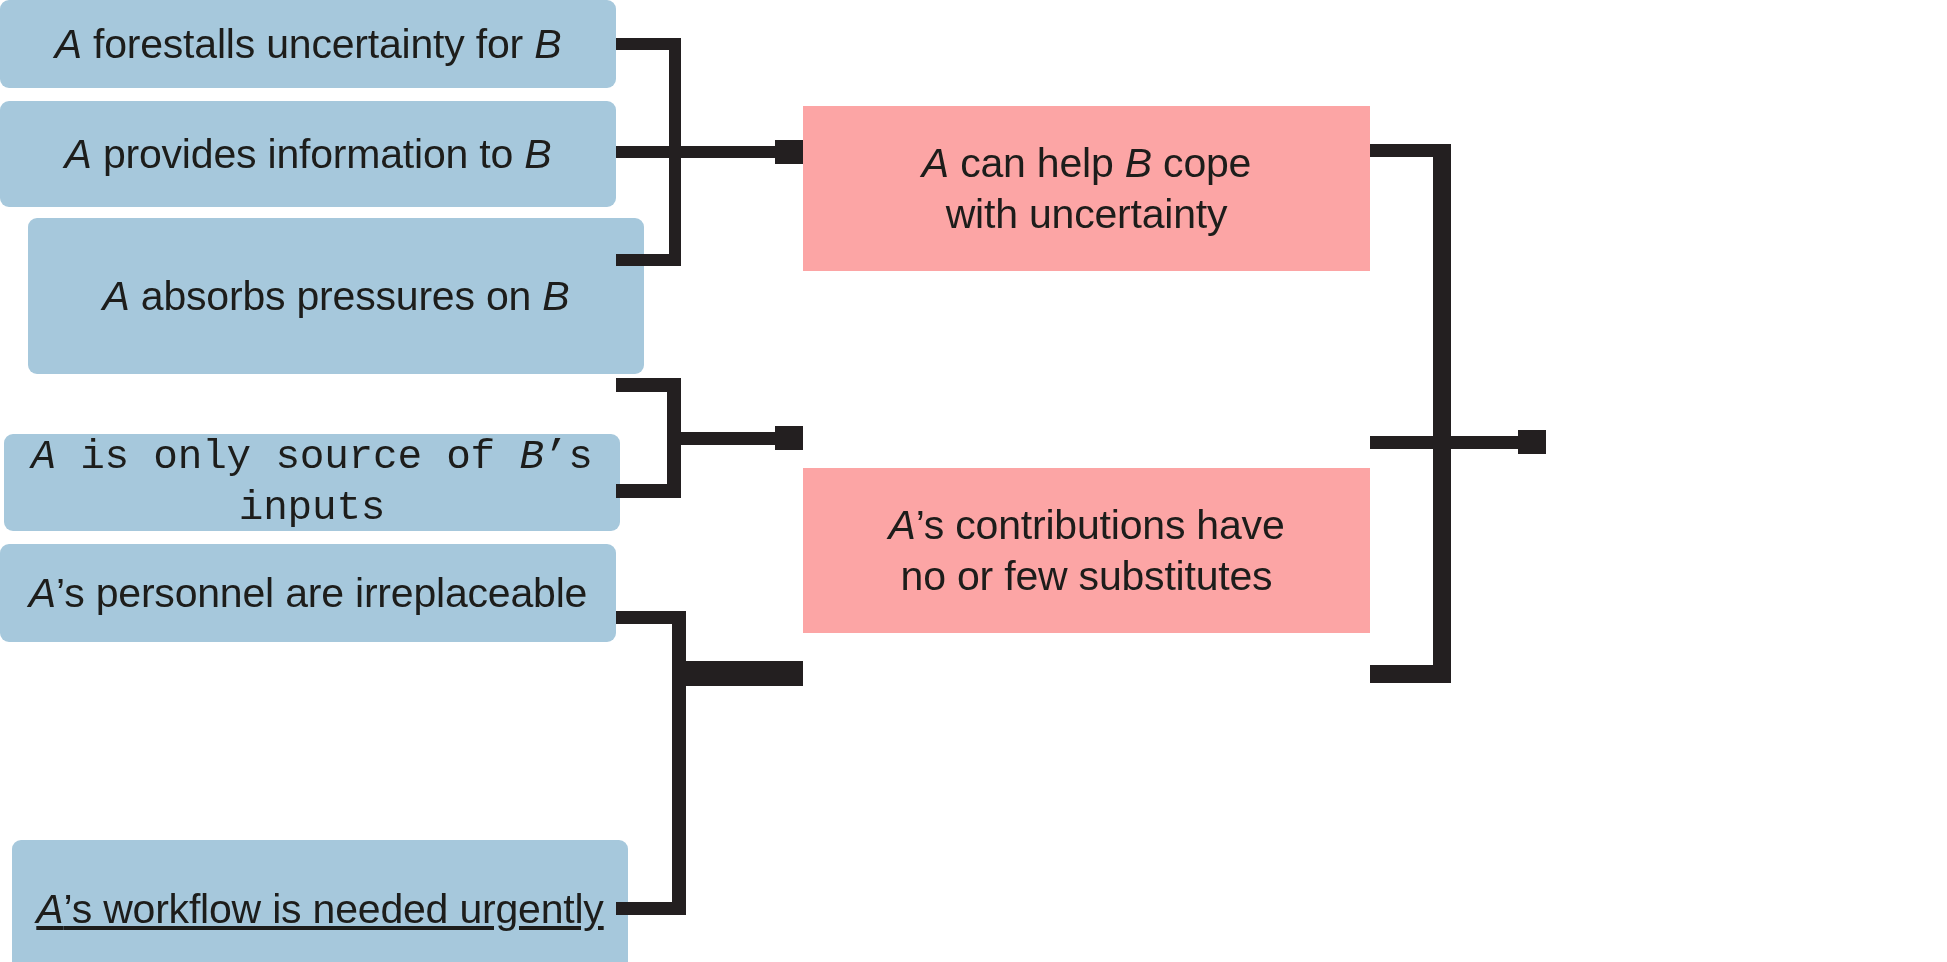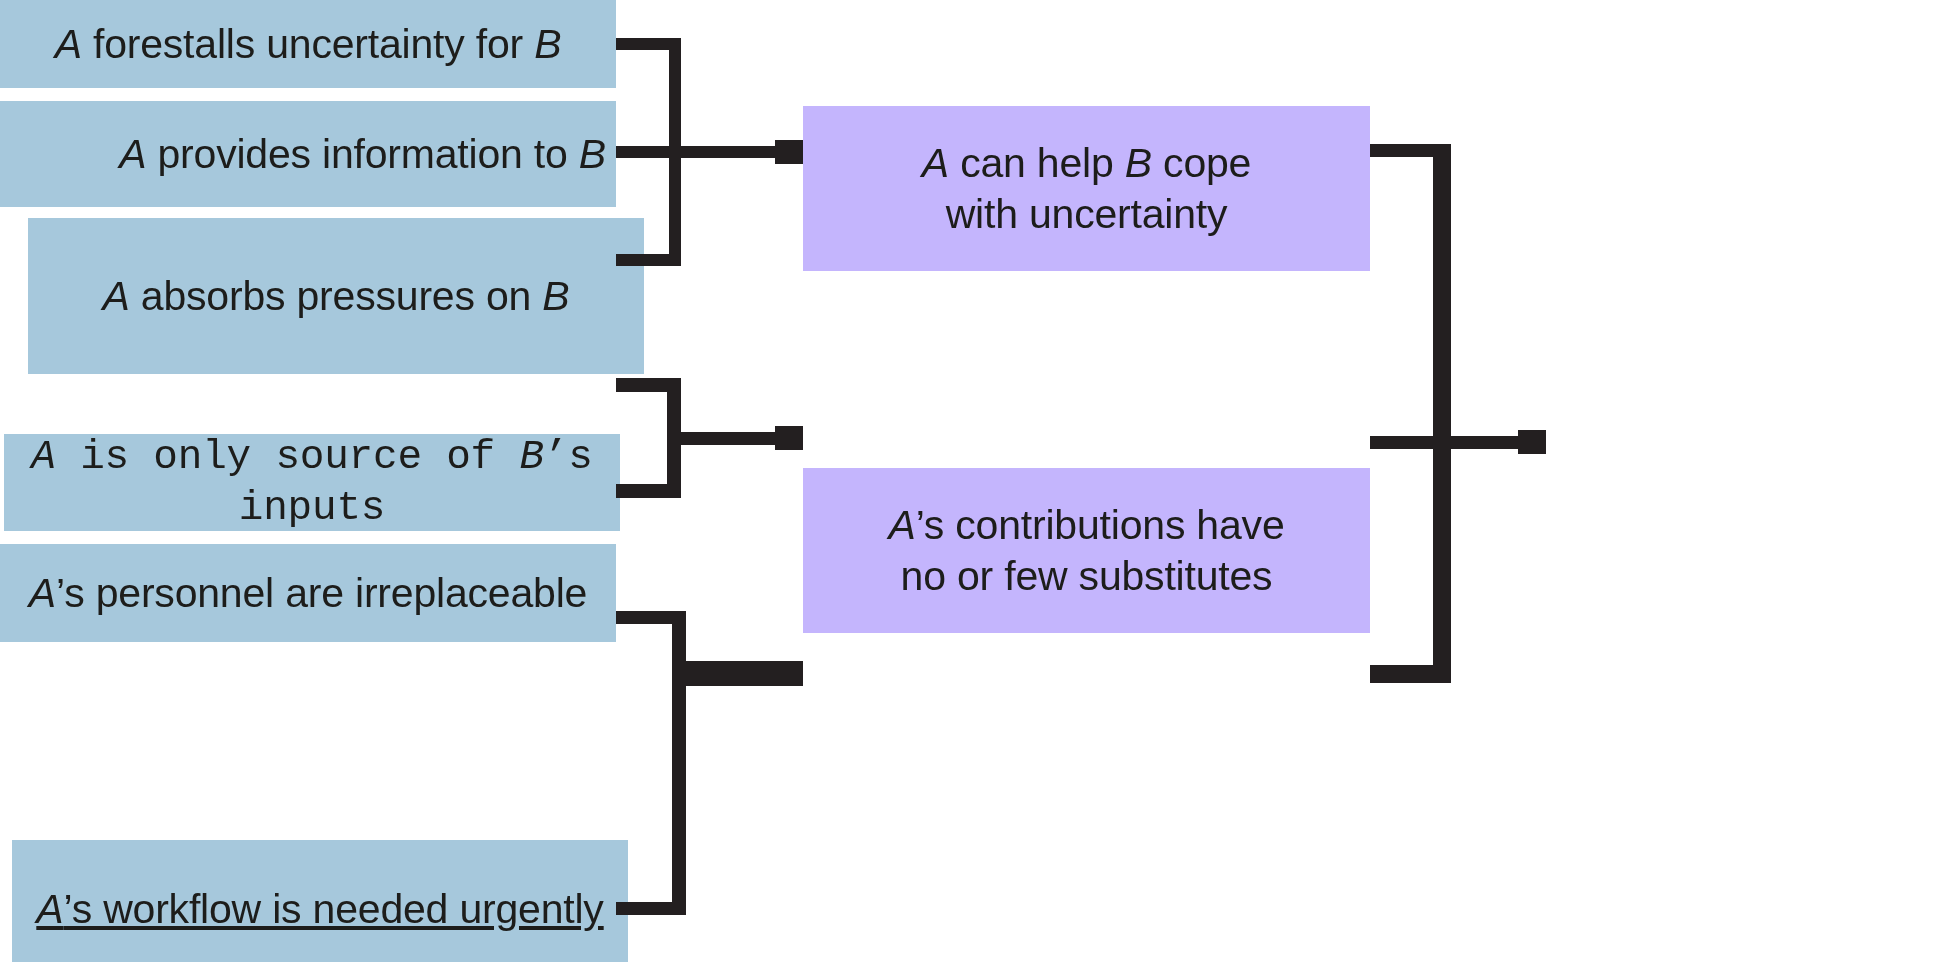--- a/index.html
+++ b/index.html
@@ -31,23 +31,24 @@
   .node .txt {
     display: block;
     padding: 0 10px;
   }
   .node i {
     font-style: italic;
   }
   .blue-node {
     background: #a6c8dc;
     font-size: 41px;
+    border-radius: 9px;
   }
   .gray-node {
-    background: #c4b5fd;
+    background: #fca5a5;
     font-size: 41px;
   }
   .pink-node {
     background: #eeb5a8;
     font-size: 41px;
   }
   .arrow-head {
     position: absolute;
     background: #231f20;
   }
@@ -56,21 +57,21 @@
 </style>
 </head>
 <body>
 
 <div id="diagram">
 
   <div class="node blue-node" style="left:0px; top:0px; width:616px; height:88px;">
     <span class="txt"><i>A</i> forestalls uncertainty for <i>B</i></span>
   </div>
 
-  <div class="node blue-node" style="left:0px; top:101px; width:616px; height:106px;justify-content:flex-end;">
+  <div class="node blue-node" style="left:0px; top:101px; width:616px; height:106px;">
     <span class="txt"><i>A</i> provides information to <i>B</i></span>
   </div>
 
   <div class="node blue-node" style="left:0px; top:218px; width:616px; height:156px;margin-left:28px;">
     <span class="txt"><i>A</i> absorbs pressures on <i>B</i></span>
   </div>
 
   <div class="node blue-node" style="left:4px; top:434px; width:616px; height:97px;font-family:Liberation Mono, monospace;">
     <span class="txt"><i>A</i> is only source of <i>B</i>’s inputs</span>
   </div>

